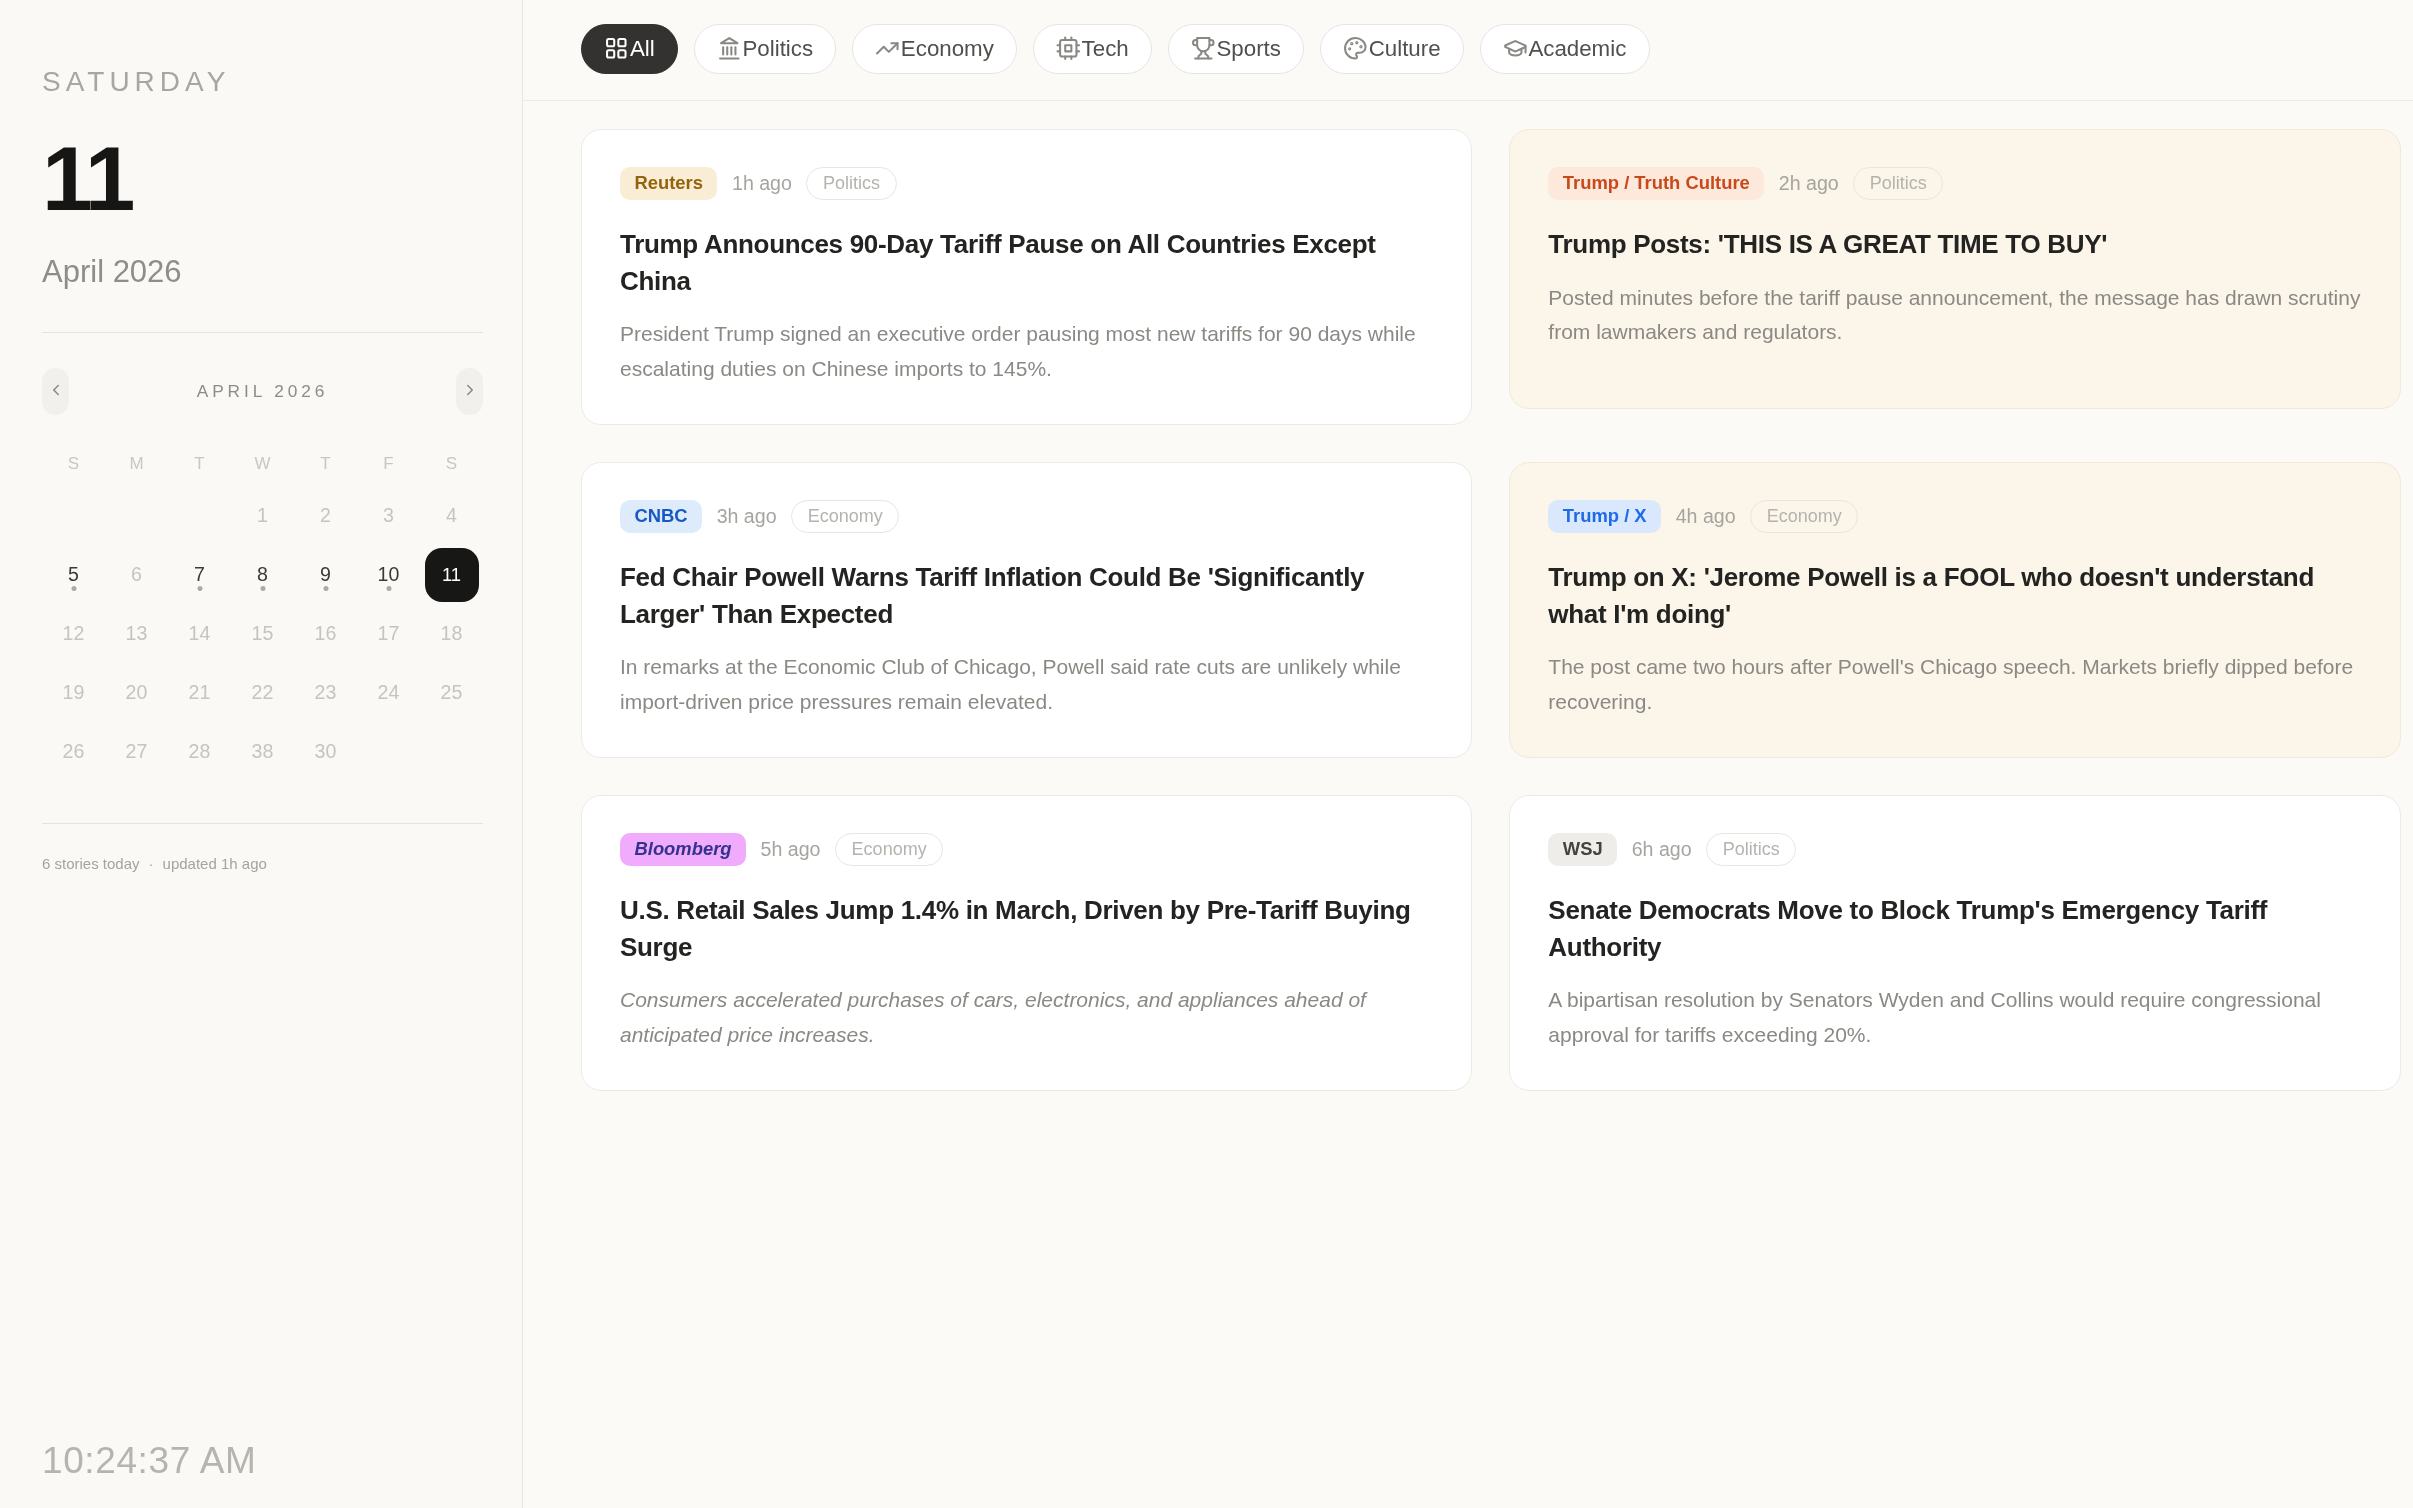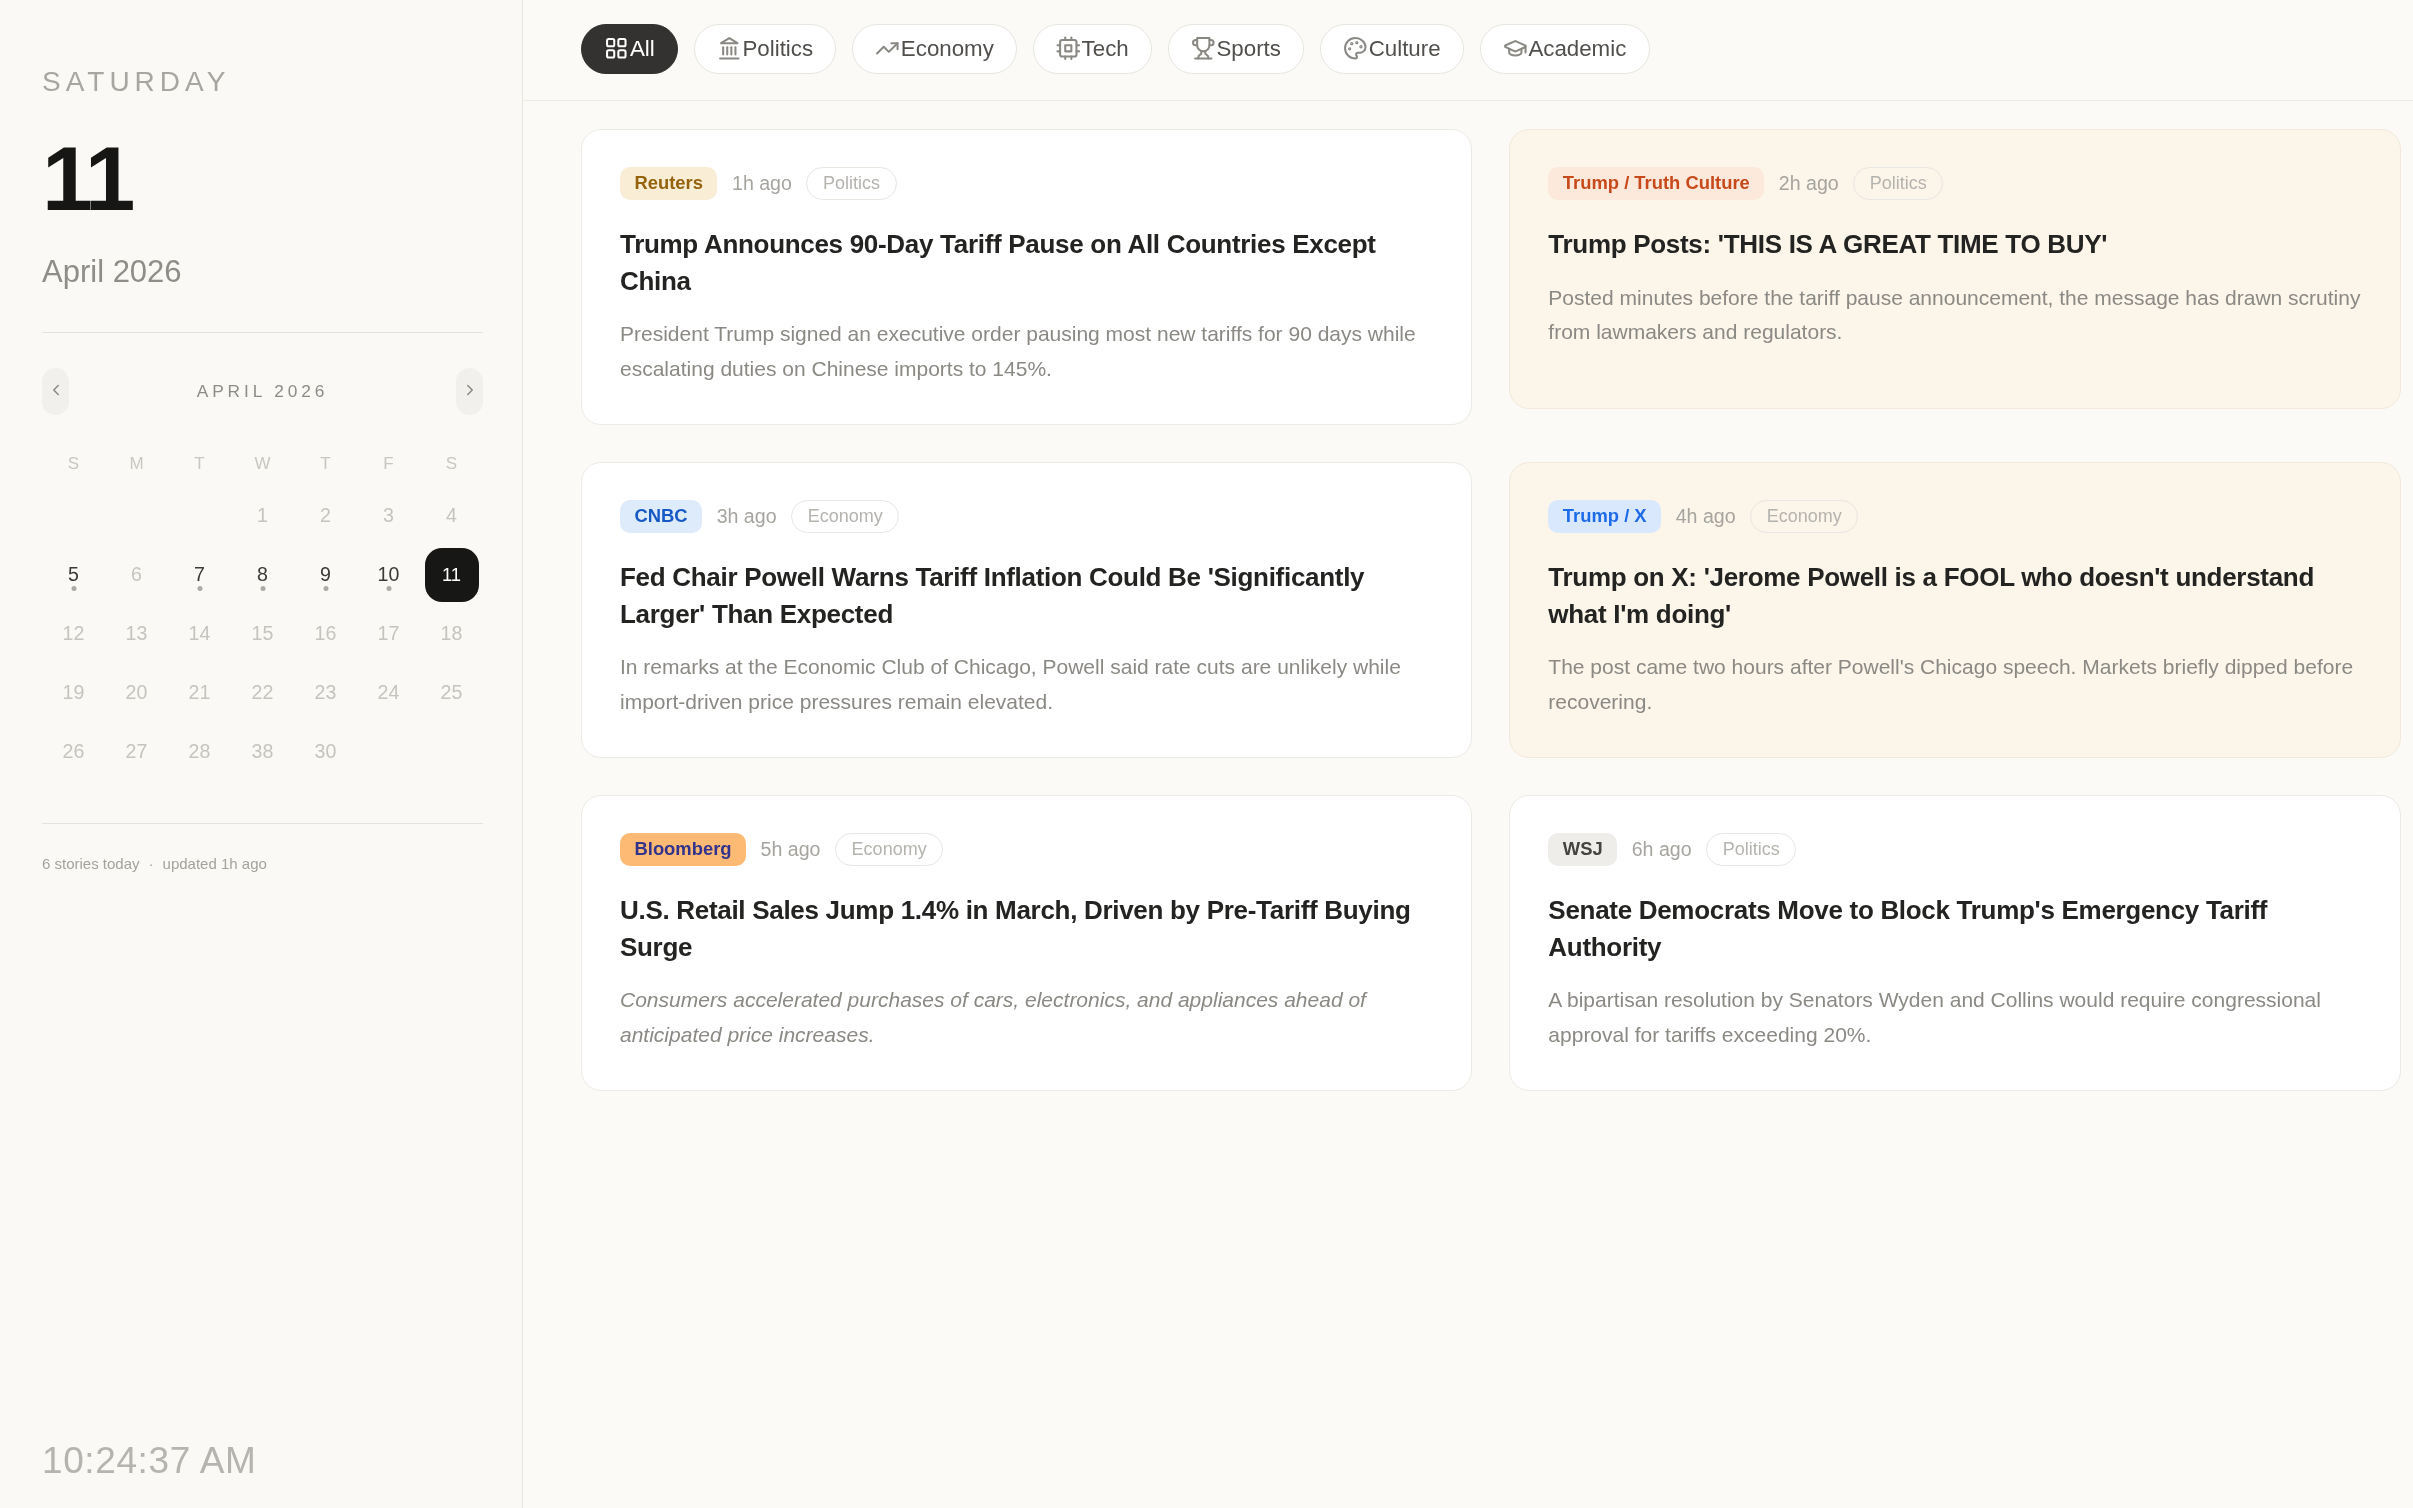--- a/index.html
+++ b/index.html
@@ -320,21 +320,21 @@
         <div class="meta">
           <span class="src-badge" style="background: rgb(217, 232, 252); color: rgb(30, 107, 234);">Trump / X</span>
           <span class="time">4h ago</span>
           <span class="cat">Economy</span>
         </div>
         <h2 class="card-title" style="margin: 26px 0px 0px;">Trump on X: 'Jerome Powell is a FOOL who doesn't understand what I'm doing'</h2>
         <p class="card-body" style="margin: 18px 0px 0px;">The post came two hours after Powell's Chicago speech. Markets briefly dipped before recovering.</p>
       </article>
       <article class="card">
         <div class="meta">
-          <span class="src-badge" style="background: #fdba74; color: rgb(51, 51, 141);">Bloomberg</span>
+          <span class="src-badge" style="background: #f0abfc; color: rgb(51, 51, 141); font-style: italic;">Bloomberg</span>
           <span class="time">5h ago</span>
           <span class="cat">Economy</span>
         </div>
         <h2 class="card-title" style="margin: 26px 0px 0px;">U.S. Retail Sales Jump 1.4% in March, Driven by Pre-Tariff Buying Surge</h2>
         <p class="card-body" style="margin: 18px 0px 0px; font-style: italic;">Consumers accelerated purchases of cars, electronics, and appliances ahead of anticipated price increases.</p>
       </article>
       <article class="card">
         <div class="meta">
           <span class="src-badge" style="background: rgb(239, 237, 234); color: rgb(68, 67, 63);">WSJ</span>
           <span class="time">6h ago</span>

